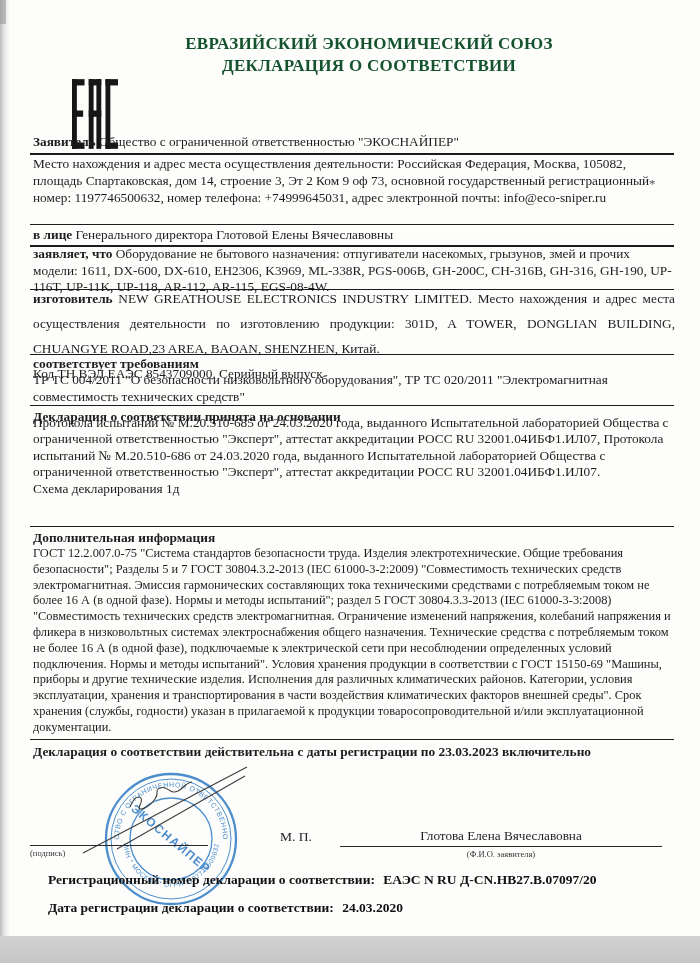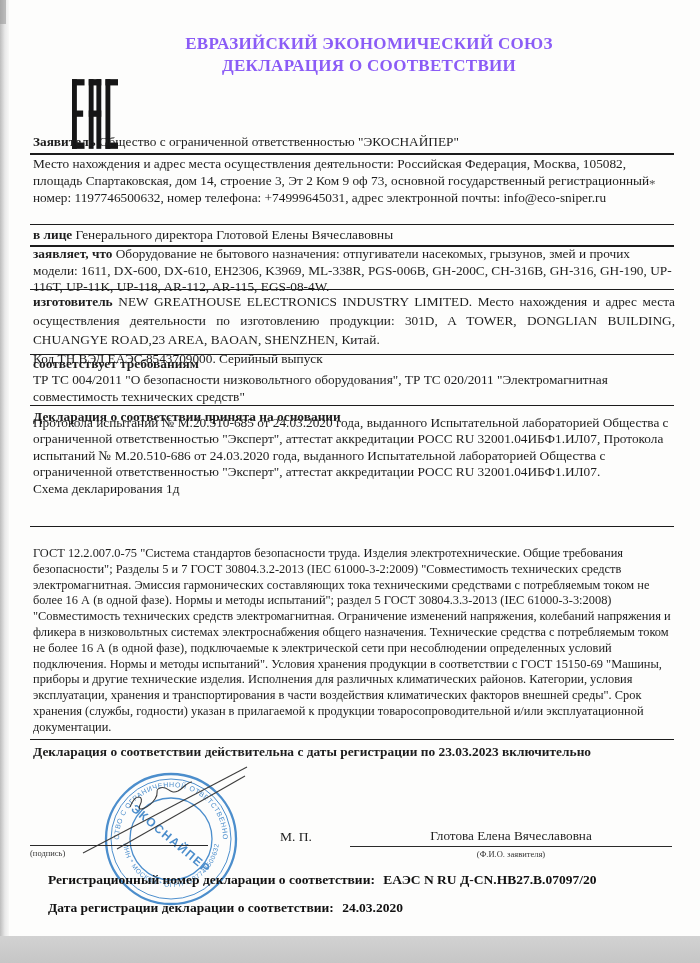--- a/index.html
+++ b/index.html
@@ -12,34 +12,34 @@
   .page{position:absolute;left:0;top:0;width:700px;height:963px;background:#fdfdfc;}
   
   .edge-left{position:absolute;left:0;top:0;width:9px;height:937px;
     background:linear-gradient(90deg,#bdbdbd,#e9e9e9 55%,#f8f8f7);}
   .edge-bottom{position:absolute;left:0;top:936px;width:700px;height:27px;
     background:linear-gradient(180deg,#d2d2d2,#c6c6c6);}
   .corner-mark{position:absolute;left:0;top:0;width:6px;height:24px;background:#9a9a9a;opacity:.6;}
 
   .abs{position:absolute;}
   .title{left:0;top:33px;width:700px;text-align:center;padding-left:38px;box-sizing:border-box;
-    font-weight:bold;font-size:17px;line-height:22px;letter-spacing:.3px;color:#8b5cf6;}
+    font-weight:bold;font-size:17px;line-height:22px;letter-spacing:.3px;color:#14532d;}
   .para{left:33px;width:642px;font-size:13.3px;line-height:16.8px;}
   .b{font-weight:bold;}
   .rule{left:30px;width:644px;background:#1c1c1c;}
   .heading{left:33px;width:642px;font-size:13.4px;font-weight:bold;}
 
   .gost{font-size:12.4px;line-height:15.8px;}
   .flow-rule{height:1.5px;background:#1c1c1c;margin:3px 0 0 -3px;width:644px;}
   .validity{font-weight:bold;font-size:13.4px;margin-top:4px;}
 
   .sig-line-left{left:30px;top:845px;width:178px;border-top:1.4px solid #2a2a2a;}
   .sig-caption{font-size:8.5px;color:#333;margin-top:2px;}
   .mp{left:268px;top:829px;font-size:13.5px;margin-left:12px;}
-  .fio-block{left:350px;top:828px;width:322px;text-align:center;}
+  .fio-block{left:340px;top:828px;width:322px;text-align:center;}
   .fio-name{font-size:13.2px;}
   .fio-underline{border-top:1.4px solid #2a2a2a;margin-top:2px;}
   .reg-line{left:48px;width:650px;font-size:13.5px;font-weight:bold;color:#111;}
   .reg-line .val{margin-left:5px;}
   .asterisk{left:649px;top:176px;font-size:13px;color:#555;}
 
   .stamp{left:96px;top:764px;opacity:.93;}
   .pen{left:55px;top:755px;}
 </style>
 </head>
@@ -90,40 +90,41 @@
     <span>Генерального директора Глотовой Елены Вячеславовны</span>
   </div>
   <div class="abs rule" style="top:245px;height:1.5px"></div>
 
   <div class="abs para" style="top:246px;line-height:16.5px">
     <span class="b">заявляет, что</span>
     <span>Оборудование не бытового назначения: отпугиватели насекомых, грызунов, змей и прочих модели: 1611, DX-600, DX-610, EH2306, K3969, ML-338R, PGS-006B, GH-200C, CH-316B, GH-316, GH-190, UP-116T, UP-11K, UP-118, AR-112, AR-115, EGS-08-4W.</span>
   </div>
   <div class="abs rule" style="top:289px;height:1.2px"></div>
 
-  <div class="abs para" style="top:292px;line-height:19px">
+  <div class="abs para" style="top:286px;line-height:25px">
     <div style="text-align:justify">
       <span class="b">изготовитель</span>
       <span>NEW GREATHOUSE ELECTRONICS INDUSTRY LIMITED. Место нахождения и адрес места осуществления деятельности по изготовлению продукции: 301D, A TOWER, DONGLIAN BUILDING, CHUANGYE ROAD,23 AREA, BAOAN, SHENZHEN, Китай.</span>
     </div>
     <div>Код ТН ВЭД ЕАЭС 8543709000. Серийный выпуск</div>
   </div>
   <div class="abs rule" style="top:354px;height:1.2px"></div>
 
   <div class="abs heading" style="top:356px">соответствует требованиям</div>
   <div class="abs para" style="top:372px;line-height:16.6px">ТР ТС 004/2011 "О безопасности низковольтного оборудования", ТР ТС 020/2011 "Электромагнитная совместимость технических средств"</div>
   <div class="abs rule" style="top:405px;height:1.4px"></div>
 
   <div class="abs heading" style="top:409px">Декларация о соответствии принята на основании</div>
   <div class="abs para" style="top:415px;line-height:16.4px">
     <div>Протокола испытаний № М.20.510-685 от 24.03.2020 года, выданного Испытательной лабораторией Общества с ограниченной ответственностью "Эксперт", аттестат аккредитации РОСС RU 32001.04ИБФ1.ИЛ07, Протокола испытаний № М.20.510-686 от 24.03.2020 года, выданного Испытательной лабораторией Общества с ограниченной ответственностью "Эксперт", аттестат аккредитации РОСС RU 32001.04ИБФ1.ИЛ07.</div>
     <div>Схема декларирования 1д</div>
   </div>
   <div class="abs rule" style="top:526px;height:1.2px"></div>
 
+  <div class="abs heading" style="top:530px">Дополнительная информация</div>
   <div class="abs para" style="top:546px">
     <div class="gost">ГОСТ 12.2.007.0-75 "Система стандартов безопасности труда. Изделия электротехнические. Общие требования безопасности"; Разделы 5 и 7 ГОСТ 30804.3.2-2013 (IEC 61000-3-2:2009) "Совместимость технических средств электромагнитная. Эмиссия гармонических составляющих тока техническими средствами с потребляемым током не более 16 А (в одной фазе). Нормы и методы испытаний"; раздел 5 ГОСТ 30804.3.3-2013 (IEC 61000-3-3:2008) "Совместимость технических средств электромагнитная. Ограничение изменений напряжения, колебаний напряжения и фликера в низковольтных системах электроснабжения общего назначения. Технические средства с потребляемым током не более 16 А (в одной фазе), подключаемые к электрической сети при несоблюдении определенных условий подключения. Нормы и методы испытаний". Условия хранения продукции в соответствии с ГОСТ 15150-69 "Машины, приборы и другие технические изделия. Исполнения для различных климатических районов. Категории, условия эксплуатации, хранения и транспортирования в части воздействия климатических факторов внешней среды". Срок хранения (службы, годности) указан в прилагаемой к продукции товаросопроводительной и/или эксплуатационной документации.</div>
     <div class="flow-rule"></div>
     <div class="validity">Декларация о соответствии  действительна с даты регистрации по 23.03.2023 включительно</div>
   </div>
 
   <svg class="abs stamp" width="150" height="150" viewBox="0 0 150 150">
     <g fill="none" stroke="#3f86c9">
       <circle cx="75" cy="75" r="65" stroke-width="2.3"></circle>
       <circle cx="75" cy="75" r="60" stroke-width="1"></circle>

